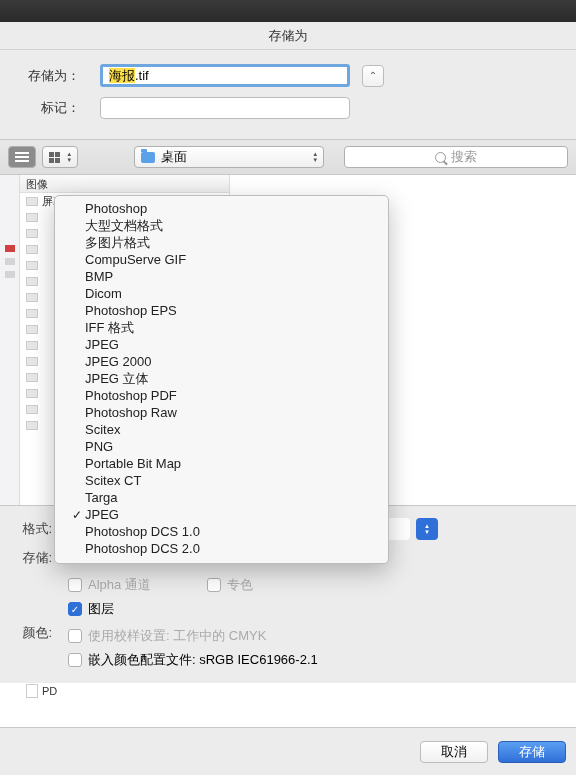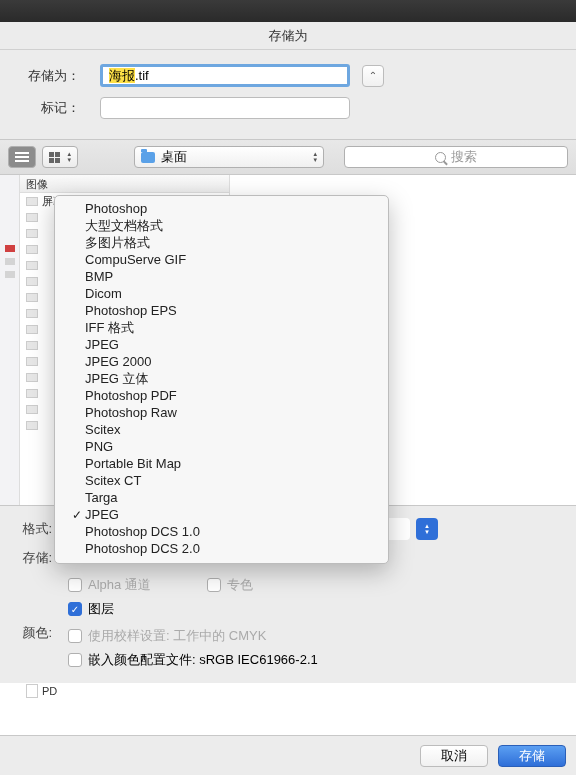--- a/index.html
+++ b/index.html
@@ -45,21 +45,21 @@
   .bottom-area { background:#ececec; border-top:1px solid #c8c8c8; padding:12px 16px 8px; }
   .b-row { display:flex; align-items:center; margin-bottom:9px; }
   .b-label { width:44px; text-align:right; padding-right:8px; font-size:13px; color:#444;}
   .format-sel { width: 350px; height:22px; border-radius:4px; background:#fff; }
   .chip { width:22px; height:22px; background:#2f6fd8; border-radius:4px; margin-left:6px; color:#fff; display:flex; flex-direction:column; align-items:center; justify-content:center; font-size:7px; line-height:6px;}
   .cb-row { display:flex; align-items:center; gap:6px; font-size:13px; margin-left:52px; margin-bottom:6px;}
   .cb { width:14px; height:14px; border:1px solid #b0b0b0; border-radius:3px; background:#fff;}
   .cb.on { background:#2f6fd8; border-color:#2f6fd8; display:flex; align-items:center; justify-content:center; color:#fff; font-size:10px;}
   .dim { color:#aaa;}
   .second-col { margin-left: 50px; display:inline-flex; align-items:center; gap:6px;}
-  .action-bar { position:absolute; left:0; right:0; bottom:0; background:#ececec; border-top:1px solid #c8c8c8; height:40px; display:flex; align-items:center; justify-content:flex-end; padding:0 10px; gap:10px;}
+  .action-bar { position:absolute; left:0; right:0; bottom:0; background:#ececec; border-top:1px solid #c8c8c8; height:48px; display:flex; align-items:center; justify-content:flex-end; padding:0 10px; gap:10px;}
   .btn { height:22px; padding:0 20px; border:1px solid #bcbcbc; border-radius:4px; background:linear-gradient(#fff,#f1f1f1); font-size:13px;}
   .btn.primary { background:linear-gradient(#5b9ff2,#2f6fd8); border-color:#2a5fb8; color:#fff;}
 </style>
 </head>
 <body>
 
 <div class="titlebar"></div>
 <div class="sheet-title">存储为</div>
 
 <div class="top-area">

